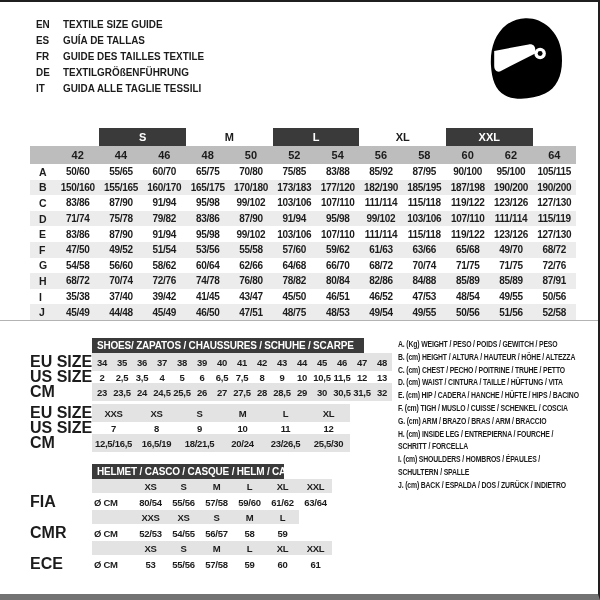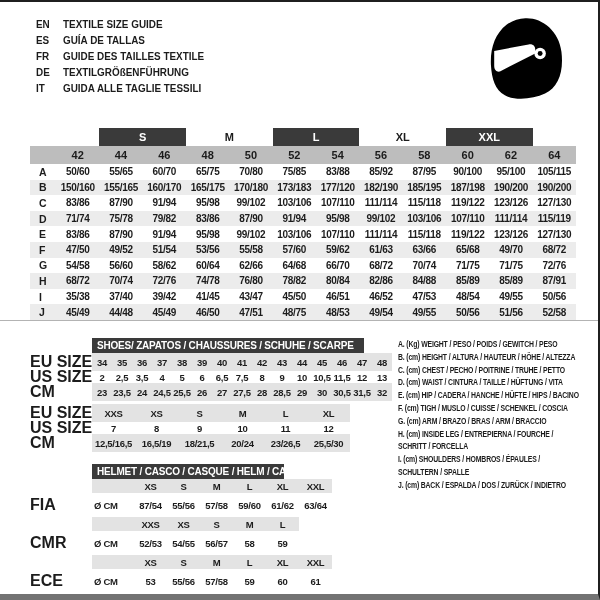--- a/index.html
+++ b/index.html
@@ -33,21 +33,21 @@
   .lower{position:absolute;left:30px;top:332px;width:362px;}
   .secbar{height:15px;background:var(--dark,#3a3a3a);color:#fff;font-size:10px;font-weight:700;
     display:flex;align-items:center;padding-left:5px;box-sizing:border-box;margin-left:62px;
     white-space:nowrap;overflow:hidden;letter-spacing:-.2px;}
   #glovesTable .secbar{margin-top:0;}
   #shoesTable{margin-top:4px;}
   #glovesTable{margin-top:6px;}
   #helmetTable{margin-top:15px;}
   .lrow{display:grid;height:15px;}
   .hsz{height:14px;}
-  .hval{height:24px;}
+  .hval{height:17px;}
   .llbl{font-size:16px;font-weight:700;display:flex;align-items:center;white-space:nowrap;}
   .lval{font-size:9.5px;font-weight:700;letter-spacing:-.3px;display:flex;align-items:center;justify-content:center;}
   .lval.shade{background:var(--shade,#e3e3e3);}
   .lval.unit{justify-content:flex-start;padding-left:2px;}
   
   .legend{position:absolute;left:398px;top:336px;width:250px;transform:scaleX(.78);transform-origin:0 0;}
   .leg-line{font-size:8.8px;font-weight:700;line-height:12.8px;white-space:nowrap;letter-spacing:-.2px;}
 </style>
 </head>
 <body>
@@ -360,21 +360,21 @@
           <div class="lval shade">XS</div>
           <div class="lval shade">S</div>
           <div class="lval shade">M</div>
           <div class="lval shade">L</div>
           <div class="lval shade">XL</div>
           <div class="lval shade">XXL</div>
         </div>
         <div class="lrow hval" style="grid-template-columns: 62px 42px repeat(6, 33px);">
           <div class="llbl">FIA</div>
           <div class="lval unit">Ø CM</div>
-          <div class="lval">87/54</div>
+          <div class="lval">80/54</div>
           <div class="lval">55/56</div>
           <div class="lval">57/58</div>
           <div class="lval">59/60</div>
           <div class="lval">61/62</div>
           <div class="lval">63/64</div>
         </div>
         <div class="lrow hsz" style="grid-template-columns: 62px 42px repeat(6, 33px);">
           <div class="llbl"></div>
           <div class="lval shade"></div>
           <div class="lval shade">XXS</div>

